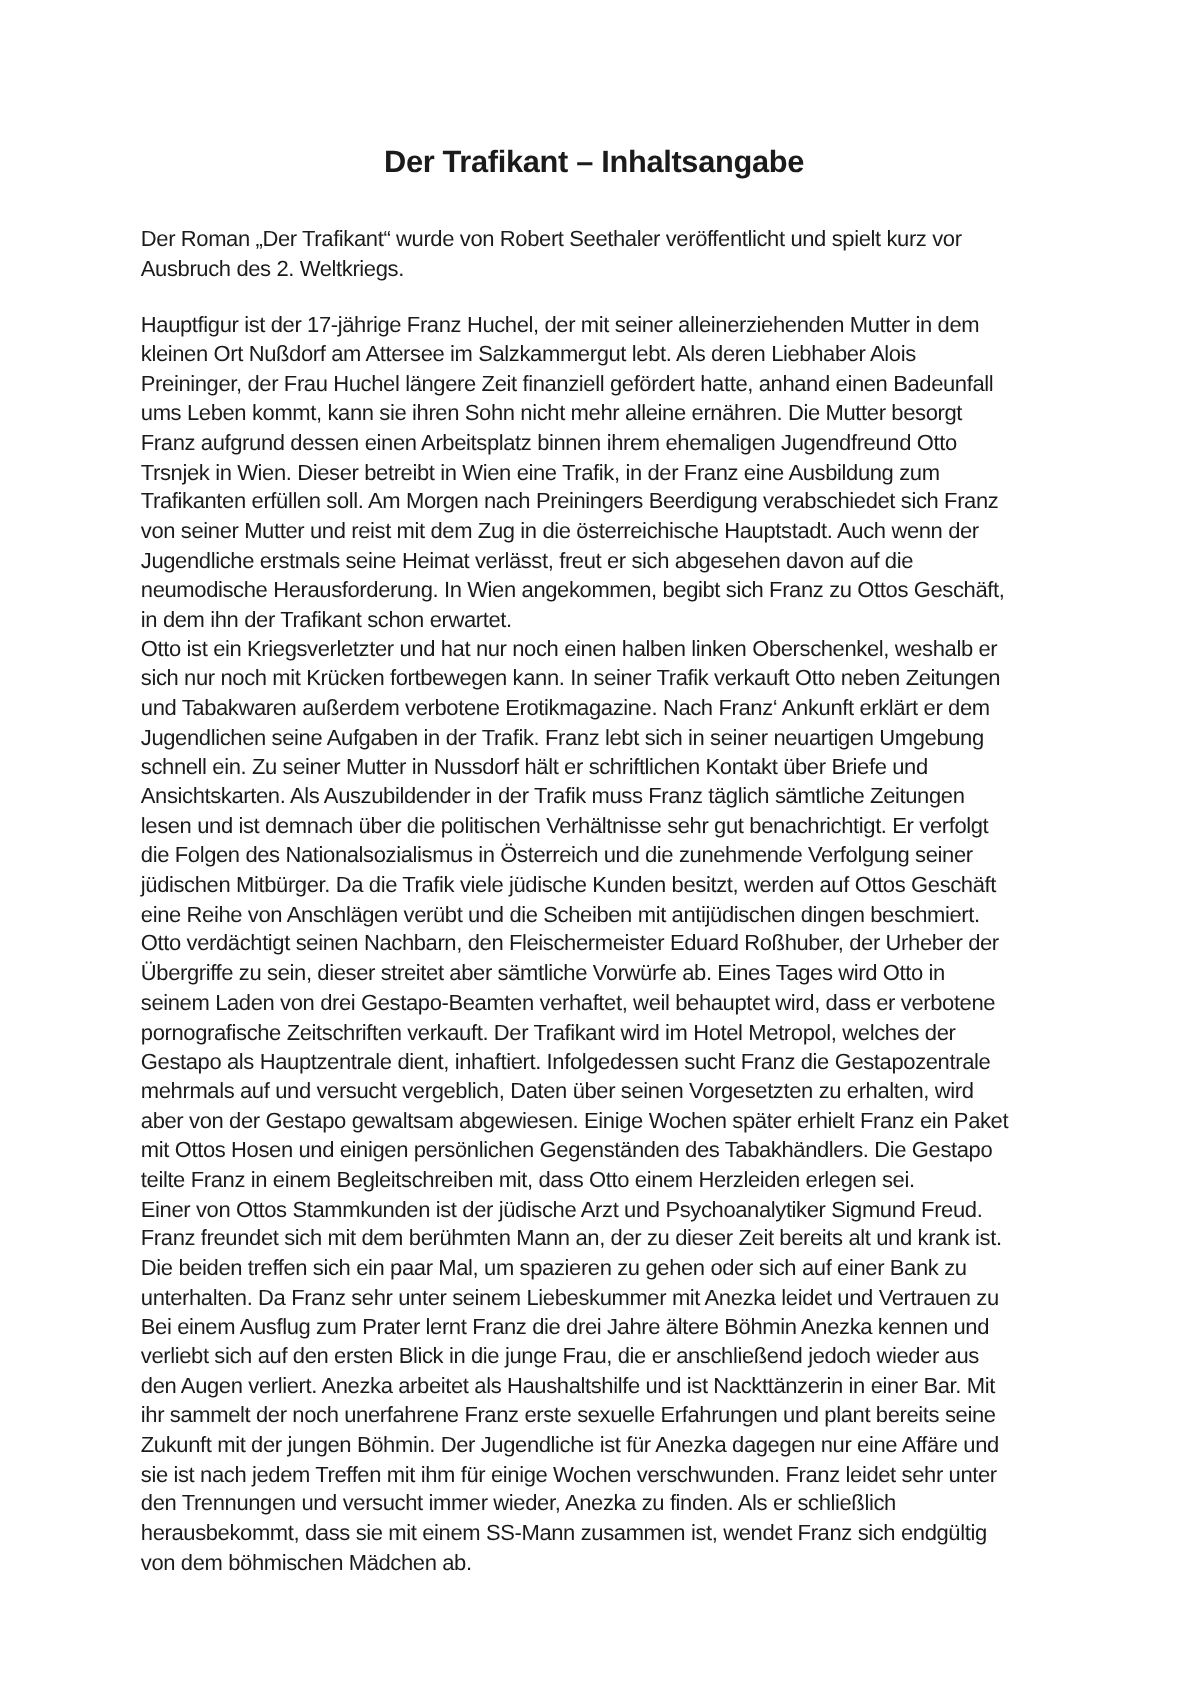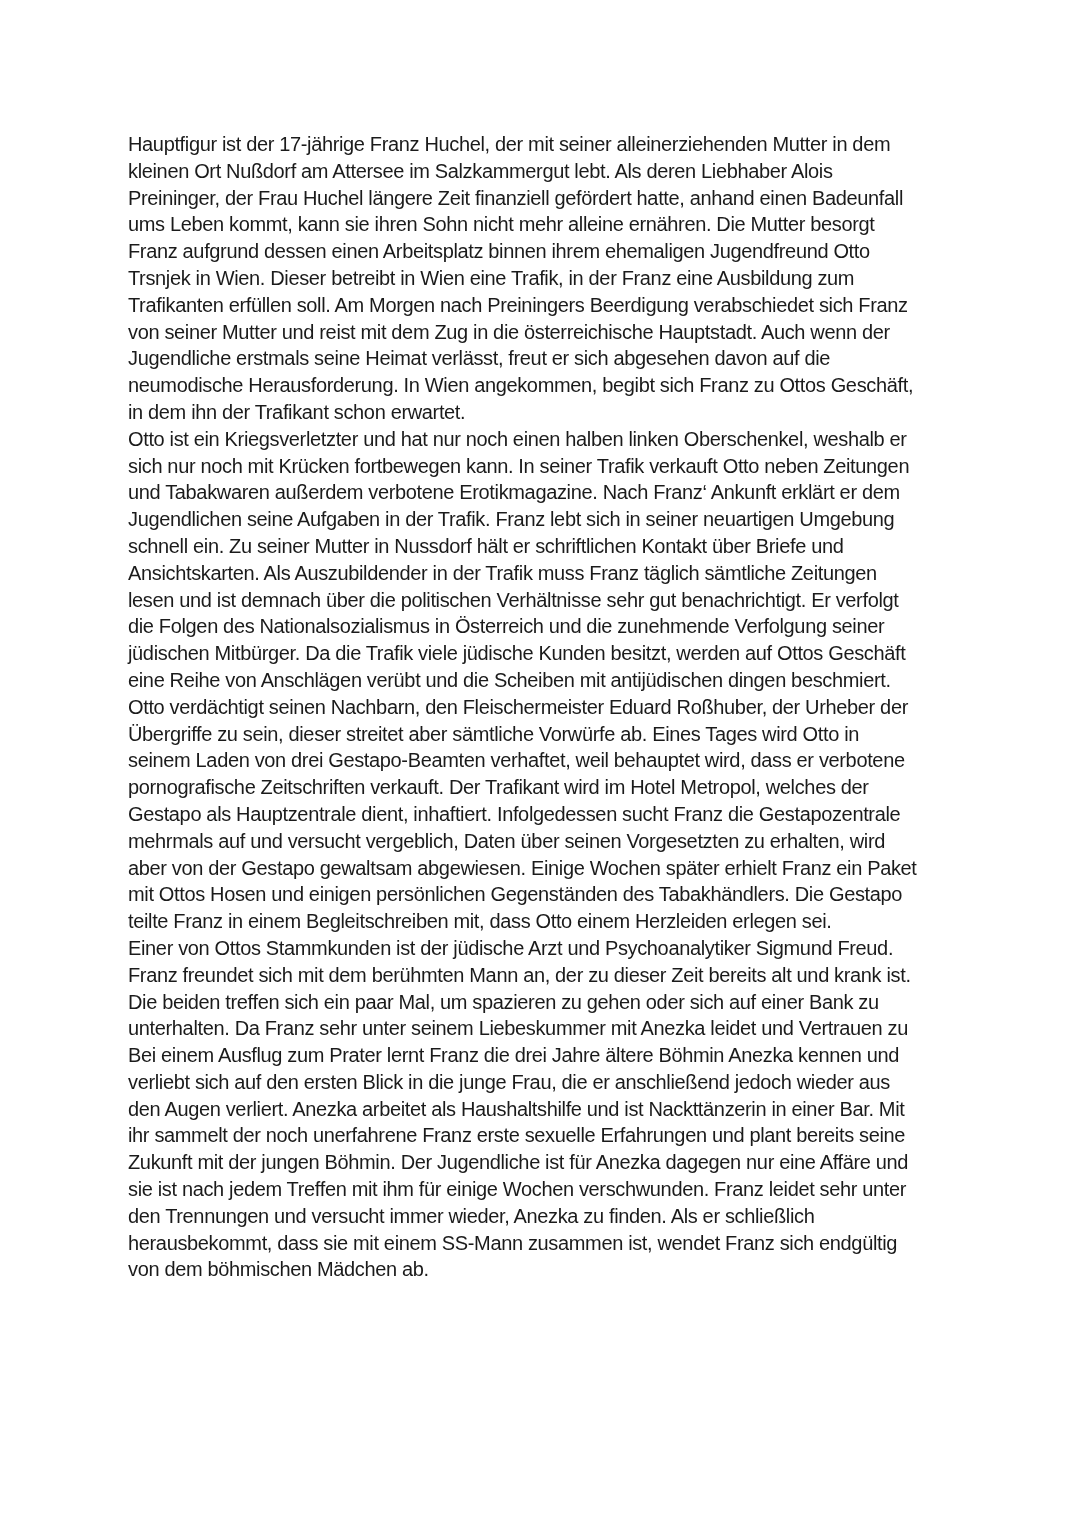--- a/index.html
+++ b/index.html
@@ -40,21 +40,24 @@
     font-weight: 400;
   }
 
   .para.intro { margin-bottom: 24px; }
 </style>
 </head>
 <body>
 
 <div class="page">
   <div class="content">
+    <h1 class="doc-title">Der Trafikant – Inhaltsangabe</h1>
 
+    <p class="para intro">Der Roman „Der Trafikant“ wurde von Robert Seethaler veröffentlicht und spielt kurz vor
+Ausbruch des 2. Weltkriegs.</p>
 
     <p class="para">Hauptfigur ist der 17-jährige Franz Huchel, der mit seiner alleinerziehenden Mutter in dem
 kleinen Ort Nußdorf am Attersee im Salzkammergut lebt. Als deren Liebhaber Alois
 Preininger, der Frau Huchel längere Zeit finanziell gefördert hatte, anhand einen Badeunfall
 ums Leben kommt, kann sie ihren Sohn nicht mehr alleine ernähren. Die Mutter besorgt
 Franz aufgrund dessen einen Arbeitsplatz binnen ihrem ehemaligen Jugendfreund Otto
 Trsnjek in Wien. Dieser betreibt in Wien eine Trafik, in der Franz eine Ausbildung zum
 Trafikanten erfüllen soll. Am Morgen nach Preiningers Beerdigung verabschiedet sich Franz
 von seiner Mutter und reist mit dem Zug in die österreichische Hauptstadt. Auch wenn der
 Jugendliche erstmals seine Heimat verlässt, freut er sich abgesehen davon auf die

